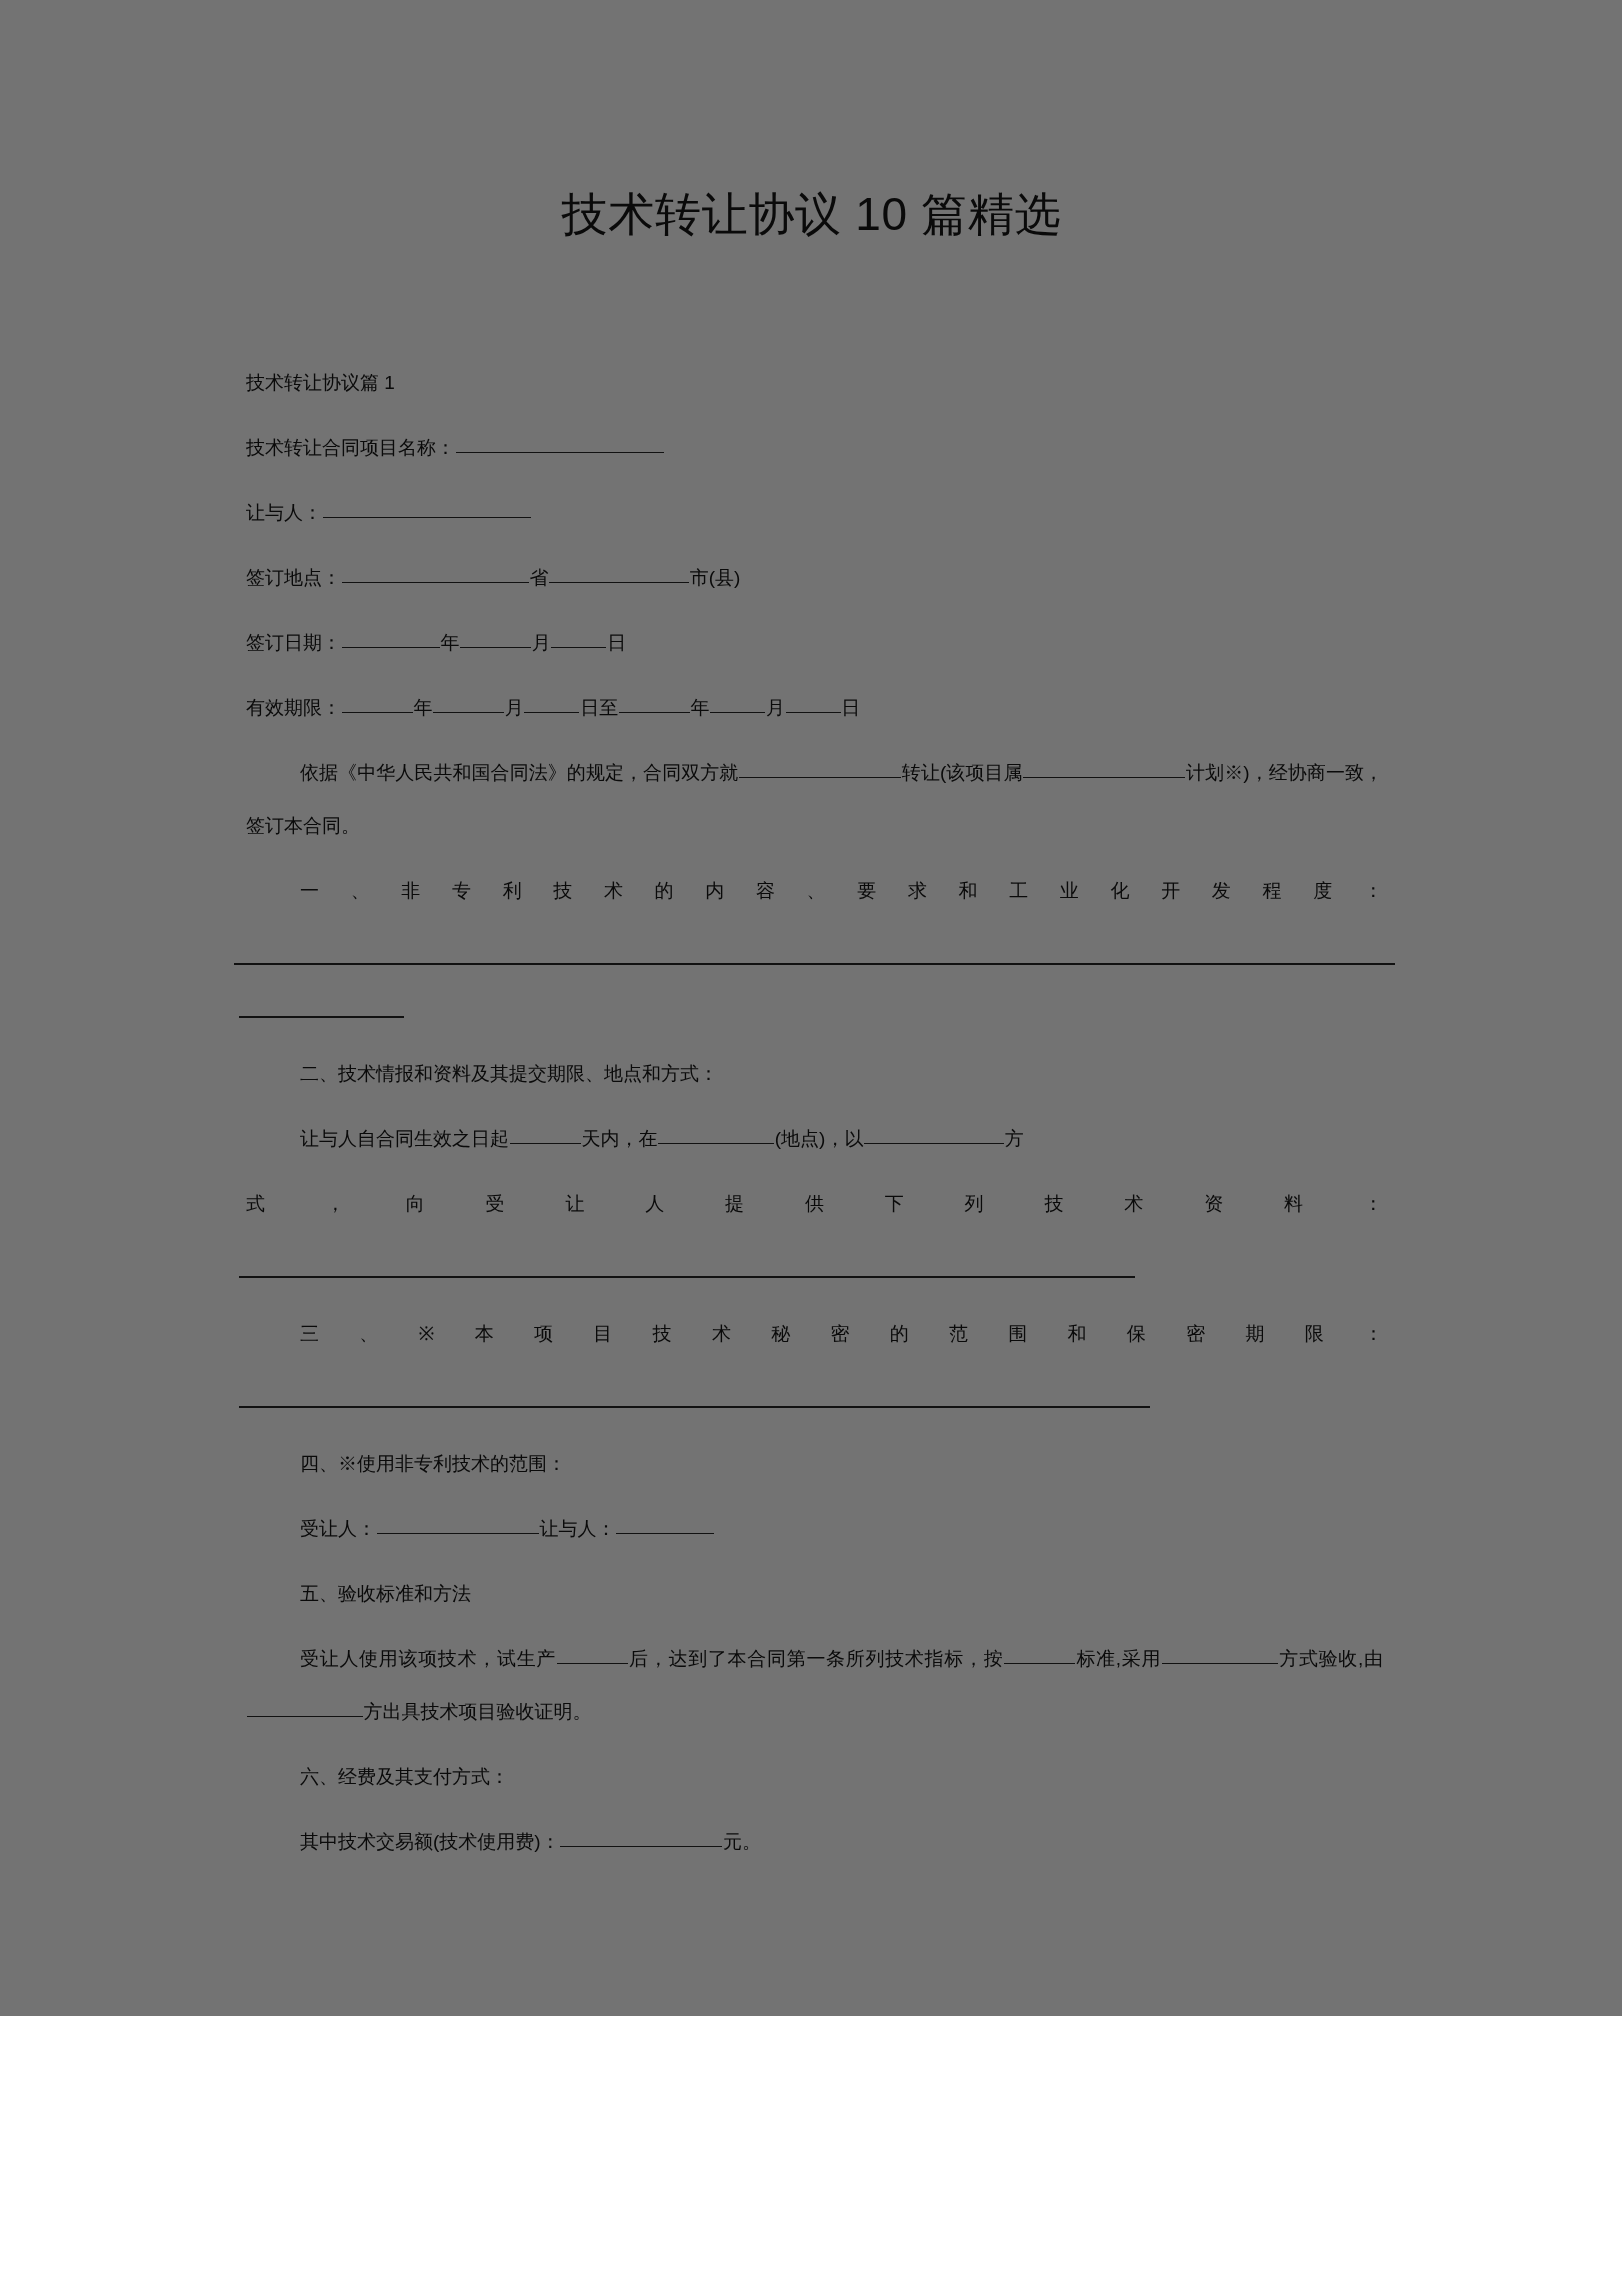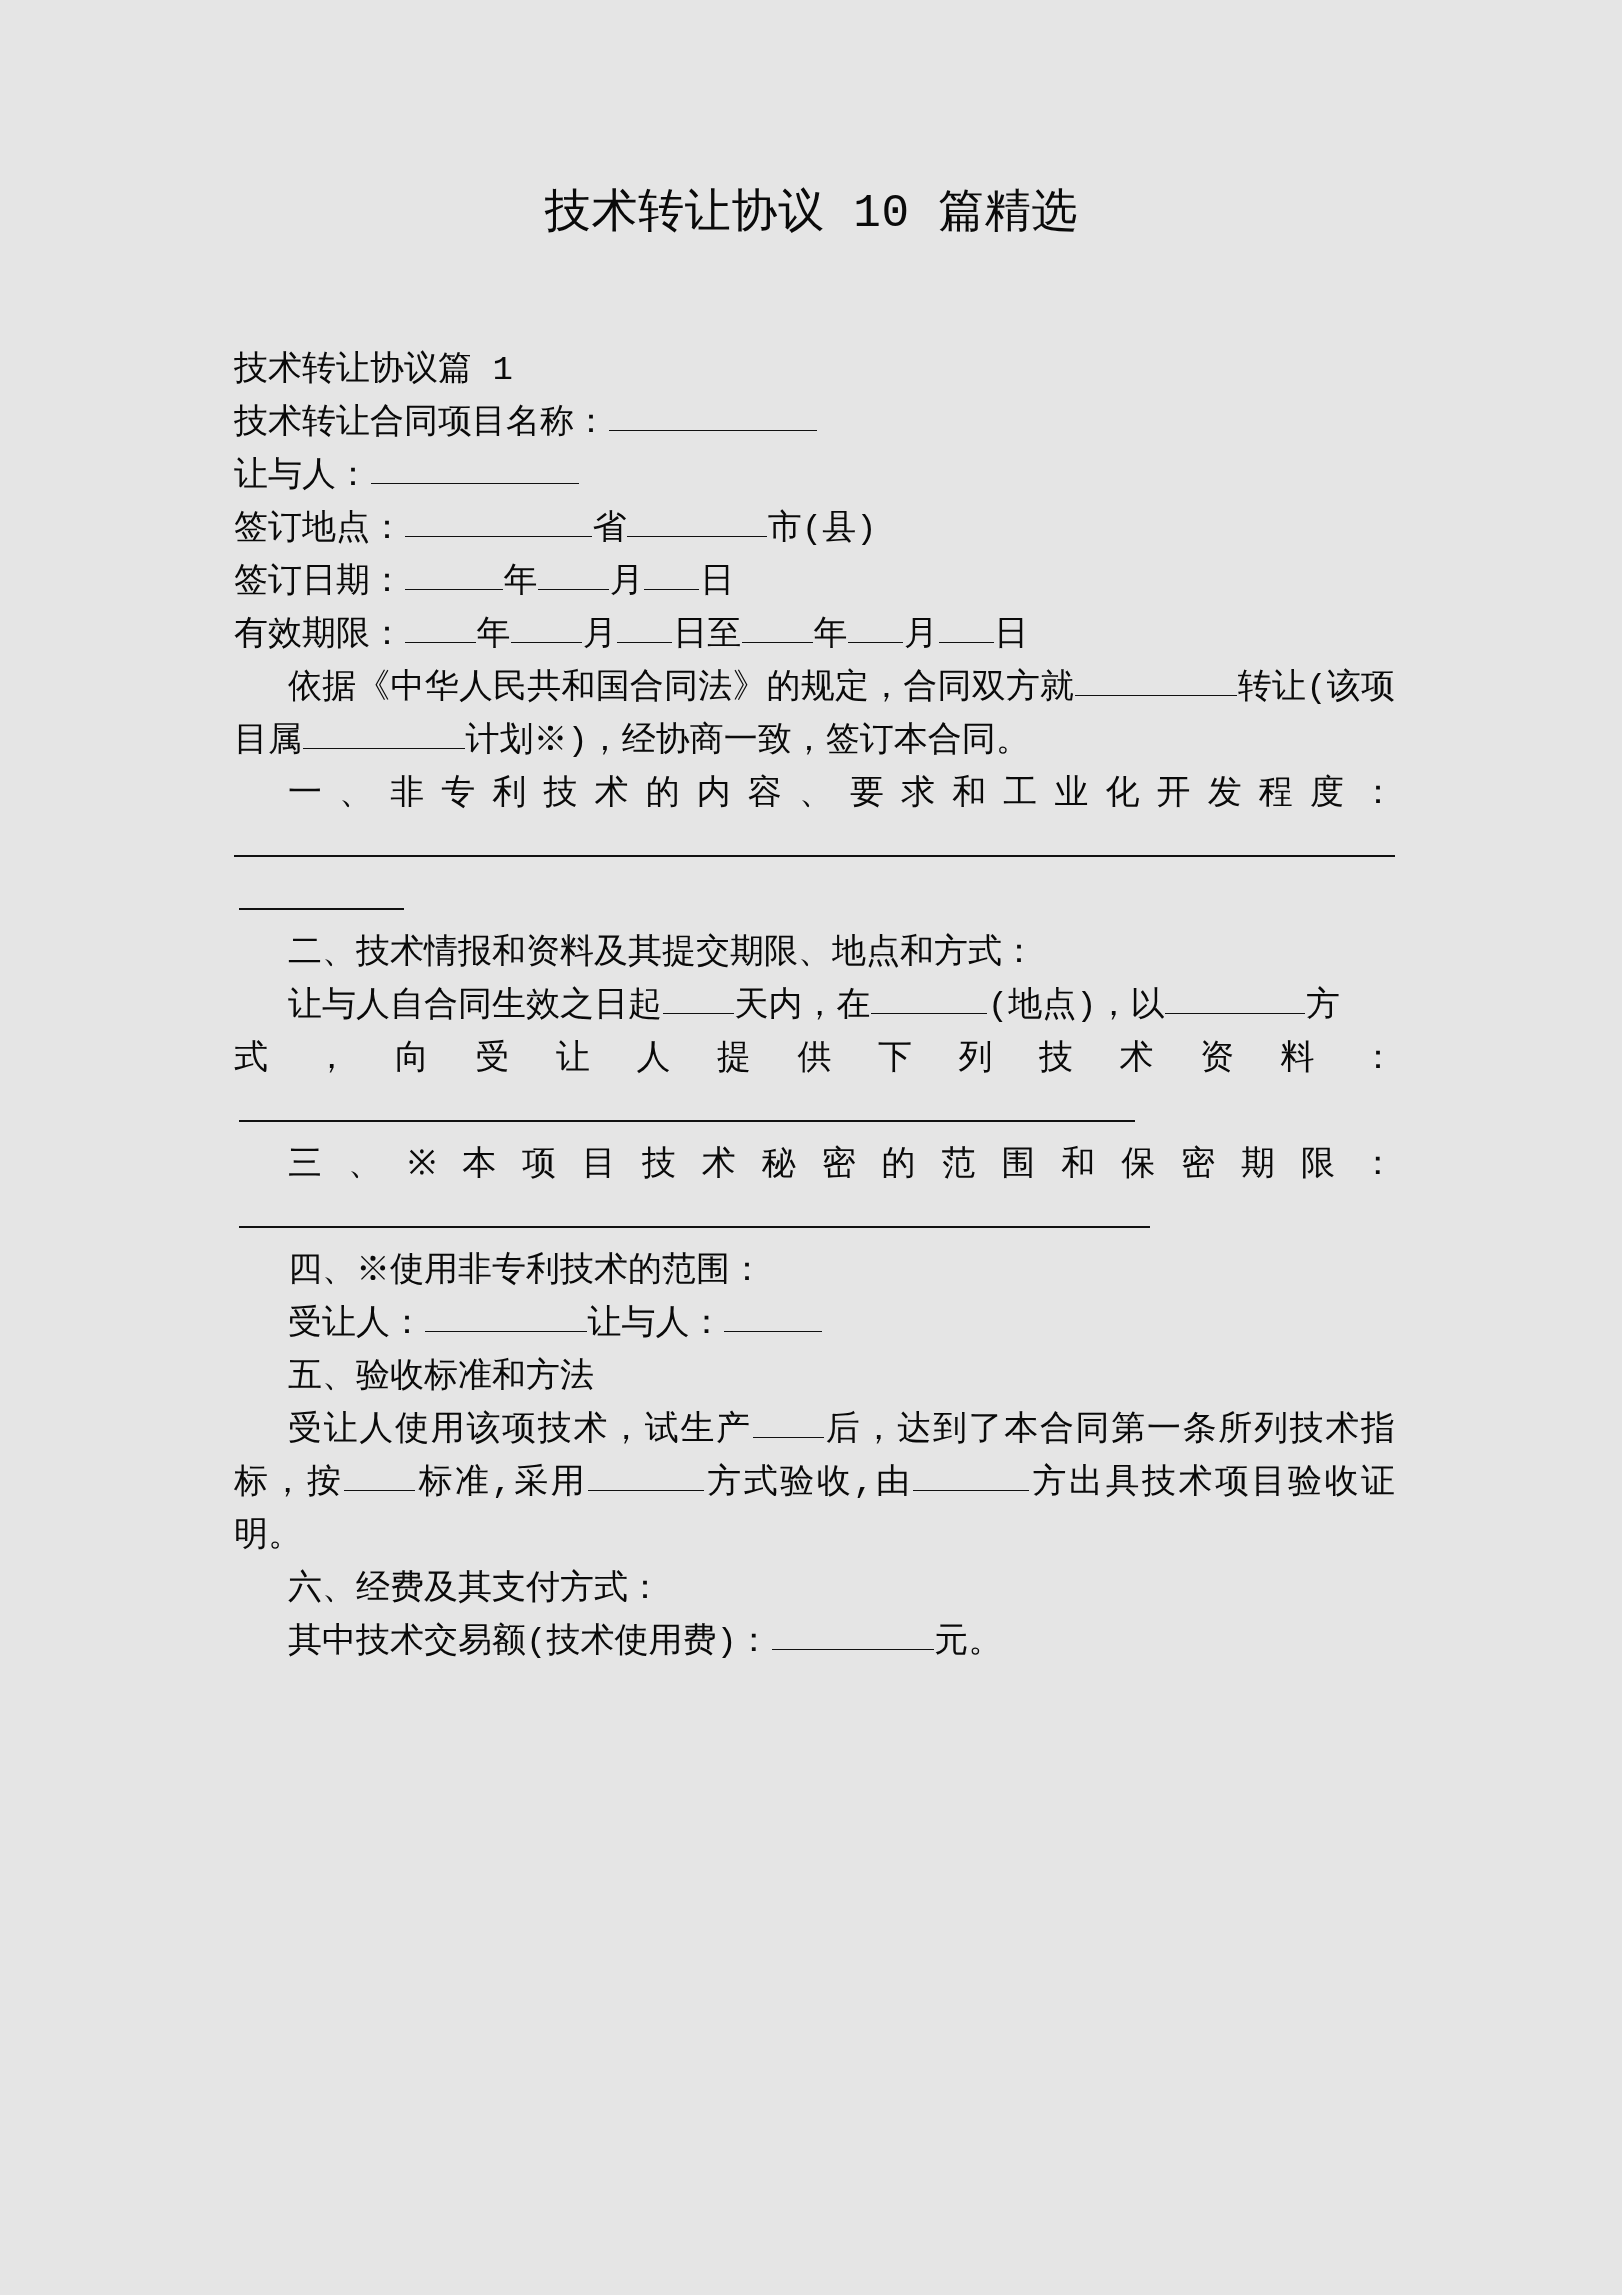--- a/index.html
+++ b/index.html
@@ -3,23 +3,23 @@
 <meta charset="utf-8">
 <style>
   html, body {
     margin: 0;
     padding: 0;
     background: #ffffff;
   }
   .page {
     position: relative;
     width: 1623px;
-    height: 2295px;
-    background: #e5e5e5;
-    font-family: Liberation Mono, monospace;
+    height: 2016px;
+    background: #737373;
+    font-family: Liberation Sans, sans-serif;
     color: #0a0a0a;
     overflow: hidden;
     box-sizing: border-box;
   }
   .doc-title {
     position: absolute;
     left: 0;
     right: 0;
     top: 187px;
     text-align: center;
@@ -30,23 +30,23 @@
     white-space: pre;
   }
   .body-block {
     position: absolute;
     left: 234px;
     top: 344px;
     width: 1161px;
   }
   
   .p {
-    font-size: 34px;
+    font-size: 19px;
     line-height: 53px;
-    margin: 0;
+    margin: 12px;
     white-space: pre-wrap;
     word-break: break-all;
   }
   .p.indent {
     text-indent: 54px;
   }
   
   .p.spread {
     display: flex;
     justify-content: space-between;

